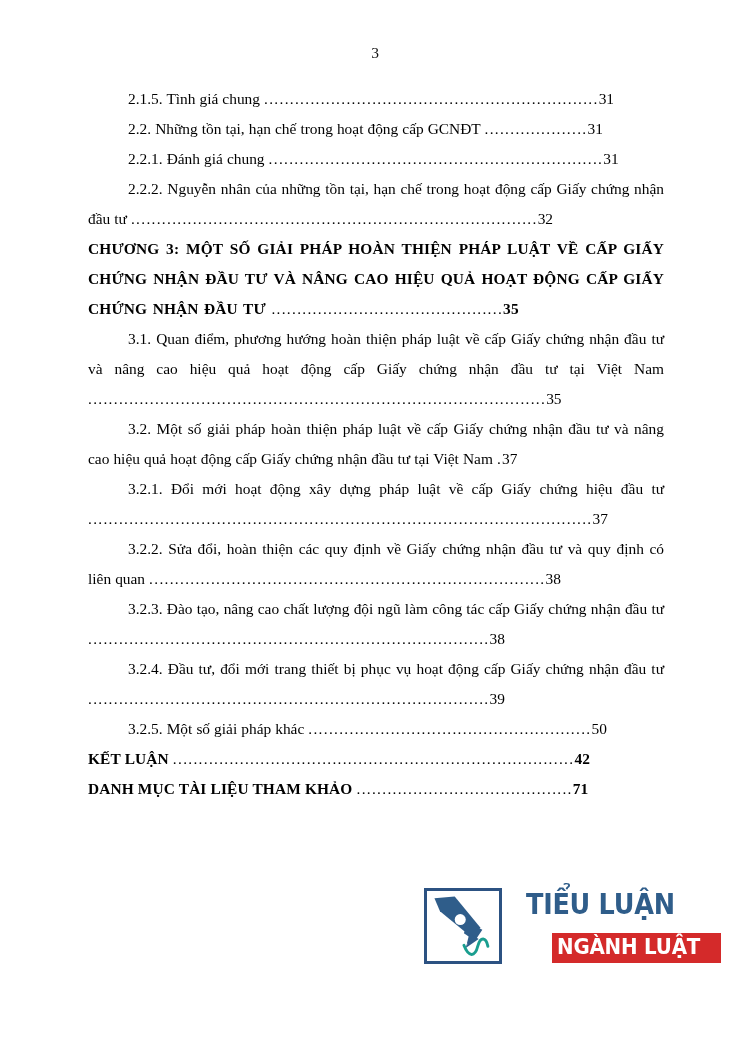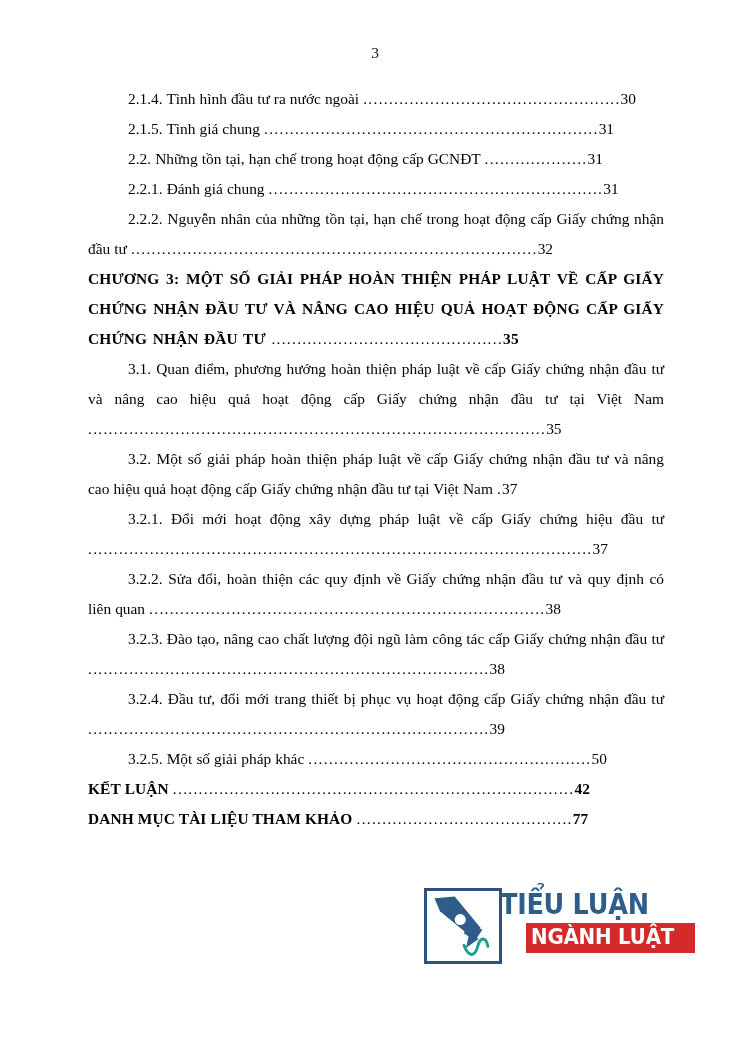--- a/index.html
+++ b/index.html
@@ -100,37 +100,37 @@
     box-sizing: border-box;
     background: #ffffff;
   }
   .logo-mark svg {
     display: block;
     width: 100%;
     height: 100%;
   }
   .logo-wordmark {
     position: absolute;
-    left: 76px;
+    left: 102px;
     top: 0px;
     width: 158px;
   }
   .logo-title {
     font-family: "DejaVu Sans", "Liberation Sans", sans-serif;
     font-weight: bold;
     font-size: 29px;
     line-height: 32px;
     color: #2f5d8a;
     letter-spacing: -0.3px;
     transform: scaleX(0.88);
     transform-origin: left top;
     white-space: nowrap;
   }
   .logo-sub {
-    margin-top: 3px;
+    margin-top: 13px;
     margin-left: 26px;
     background: #d42a2a;
     display: inline-block;
     padding: 2px 5px 4px 5px;
   }
   .logo-sub-text {
     font-family: "DejaVu Sans", "Liberation Sans", sans-serif;
     font-weight: bold;
     font-size: 22px;
     line-height: 24px;
@@ -144,35 +144,34 @@
 </style>
 </head>
 <body>
 
 <div class="page">
 
   <div class="page-number">3</div>
 
   <div class="toc">
 
-  <p class="toc-entry"><span>2.1.4. Tình hình đầu tư ra nước ngoài</span> <span class="tail"><span class="leader">..................................................</span><span class="pageno">30</span></span></p>
       <p class="toc-entry"><span>2.1.5. Tình giá chung</span> <span class="tail"><span class="leader">.................................................................</span><span class="pageno">31</span></span></p>
       <p class="toc-entry"><span>2.2. Những tồn tại, hạn chế trong hoạt động cấp GCNĐT</span> <span class="tail"><span class="leader">....................</span><span class="pageno">31</span></span></p>
       <p class="toc-entry"><span>2.2.1. Đánh giá chung</span> <span class="tail"><span class="leader">.................................................................</span><span class="pageno">31</span></span></p>
       <p class="toc-entry"><span>2.2.2. Nguyễn nhân của những tồn tại, hạn chế trong hoạt động cấp Giấy chứng nhận đầu tư</span> <span class="tail"><span class="leader">...............................................................................</span><span class="pageno">32</span></span></p>
       <p class="toc-entry bold bold-chapter no-indent"><span>CHƯƠNG 3: MỘT SỐ GIẢI PHÁP HOÀN THIỆN PHÁP LUẬT VỀ CẤP GIẤY CHỨNG NHẬN ĐẦU TƯ VÀ NÂNG CAO HIỆU QUẢ HOẠT ĐỘNG CẤP GIẤY CHỨNG NHẬN ĐẦU TƯ</span> <span class="tail"><span class="leader">.............................................</span><span class="pageno">35</span></span></p>
       <p class="toc-entry"><span>3.1. Quan điểm, phương hướng hoàn thiện pháp luật về cấp Giấy chứng nhận đầu tư và nâng cao hiệu quả hoạt động cấp Giấy chứng nhận đầu tư tại Việt Nam</span> <span class="tail"><span class="leader">.........................................................................................</span><span class="pageno">35</span></span></p>
       <p class="toc-entry"><span>3.2. Một số giải pháp hoàn thiện pháp luật về cấp Giấy chứng nhận đầu tư và nâng cao hiệu quả hoạt động cấp Giấy chứng nhận đầu tư tại Việt Nam</span> <span class="tail"><span class="leader">.</span><span class="pageno">37</span></span></p>
       <p class="toc-entry"><span>3.2.1. Đổi mới hoạt động xây dựng pháp luật về cấp Giấy chứng hiệu đầu tư</span> <span class="tail"><span class="leader">..................................................................................................</span><span class="pageno">37</span></span></p>
       <p class="toc-entry"><span>3.2.2. Sửa đổi, hoàn thiện các quy định về Giấy chứng nhận đầu tư và quy định có liên quan</span> <span class="tail"><span class="leader">.............................................................................</span><span class="pageno">38</span></span></p>
       <p class="toc-entry"><span>3.2.3. Đào tạo, nâng cao chất lượng đội ngũ làm công tác cấp Giấy chứng nhận đầu tư</span> <span class="tail"><span class="leader">..............................................................................</span><span class="pageno">38</span></span></p>
       <p class="toc-entry"><span>3.2.4. Đầu tư, đổi mới trang thiết bị phục vụ hoạt động cấp Giấy chứng nhận đầu tư</span> <span class="tail"><span class="leader">..............................................................................</span><span class="pageno">39</span></span></p>
       <p class="toc-entry"><span>3.2.5. Một số giải pháp khác</span> <span class="tail"><span class="leader">.......................................................</span><span class="pageno">50</span></span></p>
       <p class="toc-entry bold no-indent"><span>KẾT LUẬN</span> <span class="tail"><span class="leader">..............................................................................</span><span class="pageno">42</span></span></p>
-      <p class="toc-entry bold no-indent"><span>DANH MỤC TÀI LIỆU THAM KHẢO</span> <span class="tail"><span class="leader">..........................................</span><span class="pageno">77</span></span></p>
+      <p class="toc-entry bold no-indent"><span>DANH MỤC TÀI LIỆU THAM KHẢO</span> <span class="tail"><span class="leader">..........................................</span><span class="pageno">71</span></span></p>
     </div>
 
   <div class="logo">
     <div class="logo-mark">
       <svg viewBox="0 0 78 76" xmlns="http://www.w3.org/2000/svg" aria-hidden="true">
 
         <path d="M8 8 L30 6 L58 40 L48 50 L14 22 Z" fill="#2f5d8a"></path>
         <path d="M44 34 L60 42 L52 54 L40 46 Z" fill="#2f5d8a"></path>
         <path d="M46 46 L56 52 L42 62 Z" fill="#2f5d8a"></path>
         <circle cx="36" cy="31" r="6" fill="#ffffff"></circle>

